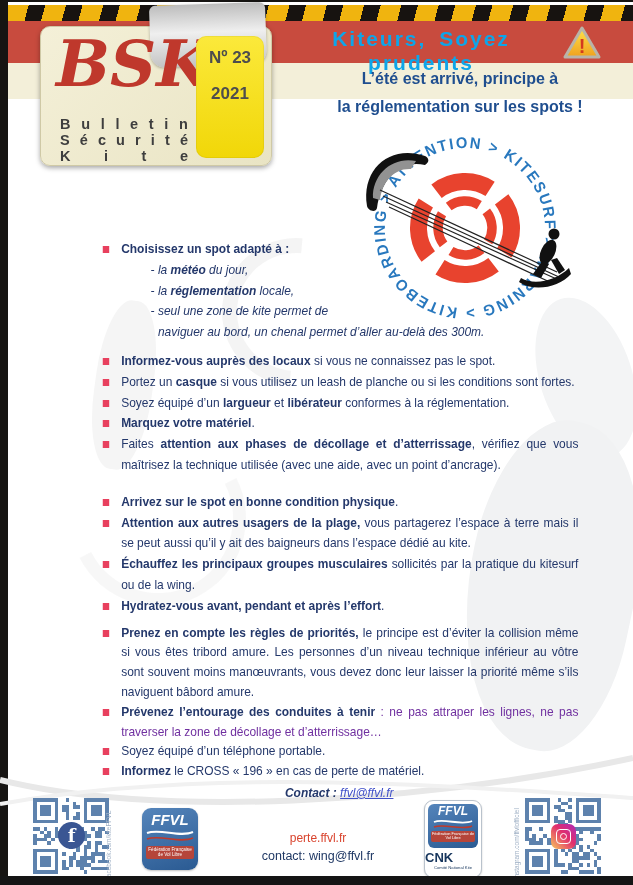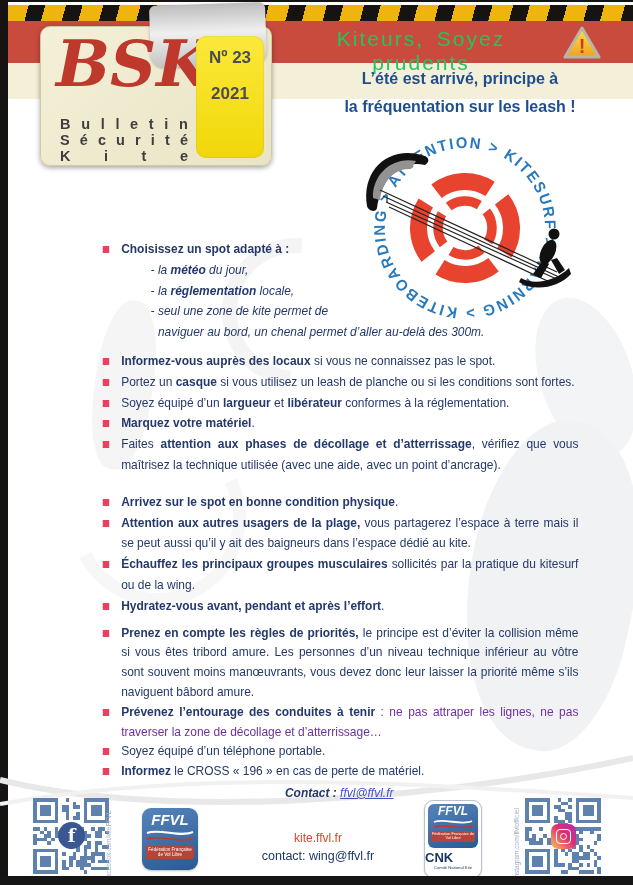--- a/index.html
+++ b/index.html
@@ -18,21 +18,21 @@
               border-top-color:transparent;border-left-color:transparent;transform:rotate(18deg);opacity:.5;}
   .wm-blob1{left:468px;top:420px;width:168px;height:330px;background:#f1f2f3;border-radius:45% 55% 40% 60%;transform:rotate(12deg);}
   .wm-blob2{left:540px;top:295px;width:92px;height:165px;background:#f3f4f5;border-radius:50%;transform:rotate(-18deg);}
   .wm-blob3{left:95px;top:300px;width:58px;height:170px;background:#f5f5f5;border-radius:45%;transform:rotate(8deg);}
 
   
   .hazard{left:8px;top:5px;width:625px;height:16px;
           background:repeating-linear-gradient(105deg,#f0b40f 0 20px,#171310 20px 36px);}
   .redband{left:8px;top:21px;width:625px;height:42px;background:#c84b3e;}
   .creamband{left:8px;top:63px;width:625px;height:36px;background:#f3efd9;}
-  .banner-title{left:285px;top:27px;width:272px;text-align:center;color:#22c55e;font-weight:400;font-size:21px;
+  .banner-title{left:285px;top:27px;width:272px;text-align:center;color:#0ea5e9;font-weight:700;font-size:21px;
                 letter-spacing:2px;word-spacing:5px;}
   .warn-tri{left:562px;top:25px;width:40px;height:36px;}
   .sub1{left:300px;top:70px;width:320px;}
   .sub2{left:300px;top:98px;width:320px;}
   .subtitle{text-align:center;color:#1f4e8f;font-weight:700;font-size:16px;}
 
   
   .clip{left:150px;top:4px;width:116px;height:62px;border-radius:6px 6px 14px 14px;transform:rotate(-2deg);
         background:linear-gradient(180deg,#bdbdbd,#efefef 45%,#c3c3c3);box-shadow:0 1px 3px rgba(0,0,0,.3);z-index:4;}
   .card{left:40px;top:26px;width:230px;height:138px;border-radius:10px;border:1px solid #cfc9a6;
@@ -116,21 +116,21 @@
   <defs>
       <linearGradient id="tg" x1="0" y1="0" x2="0" y2="1">
     <stop offset="0" stop-color="#ffe24a"></stop>
         <stop offset="1" stop-color="#efa11f"></stop>
       </linearGradient>
     </defs>
   <polygon points="20,3 37,32 3,32" fill="url(#tg)" stroke="#b9b4a8" stroke-width="3" stroke-linejoin="round"></polygon>
   <text x="20" y="28" text-anchor="middle" font-size="20" font-weight="bold" fill="#d33a1f" font-family="Liberation Sans, sans-serif">!</text>
 </svg>
 <div class="abs sub1 subtitle">L’été est arrivé, principe à</div>
-<div class="abs sub2 subtitle">la fréquentation sur les leash !</div>
+<div class="abs sub2 subtitle">la réglementation sur les spots !</div>
 
 <div class="abs card"></div>
 <div class="abs clip"></div>
 <div class="abs bsk">BSK</div>
 <div class="abs mwords">
   <div class="word spread">
       <span>B</span>
       <span>u</span>
       <span>l</span>
       <span>l</span>
@@ -449,21 +449,21 @@
 
 <div class="abs ffvl-logo">
   <div class="ffvl-ac">FFVL</div>
   <svg class="wave-svg" width="50" height="16" viewBox="0 0 50 16">
     <path d="M2,5 C15,0 35,10 48,4" fill="none" stroke="#ffffff" stroke-width="2"></path>
     <path d="M2,11 C15,6 35,16 48,10" fill="none" stroke="#c0392b" stroke-width="1.6"></path>
   </svg>
   <div class="ffvl-name">Fédération Française de Vol Libre</div>
 </div>
 
-<div class="abs site-url">kite.ffvl.fr</div>
+<div class="abs site-url">perte.ffvl.fr</div>
 <div class="abs mail">contact: wing@ffvl.fr</div>
 
 <div class="abs cnk-logo">
   <div class="cnk-top">
     <div class="ffvl-ac">FFVL</div>
     <svg class="wave-svg" width="42" height="12" viewBox="0 0 42 12">
       <path d="M2,4 C12,0 30,8 40,3" fill="none" stroke="#ffffff" stroke-width="1.8"></path>
       <path d="M2,9 C12,5 30,13 40,8" fill="none" stroke="#c0392b" stroke-width="1.4"></path>
     </svg>
     <div class="ffvl-name">Fédération Française de Vol Libre</div>

